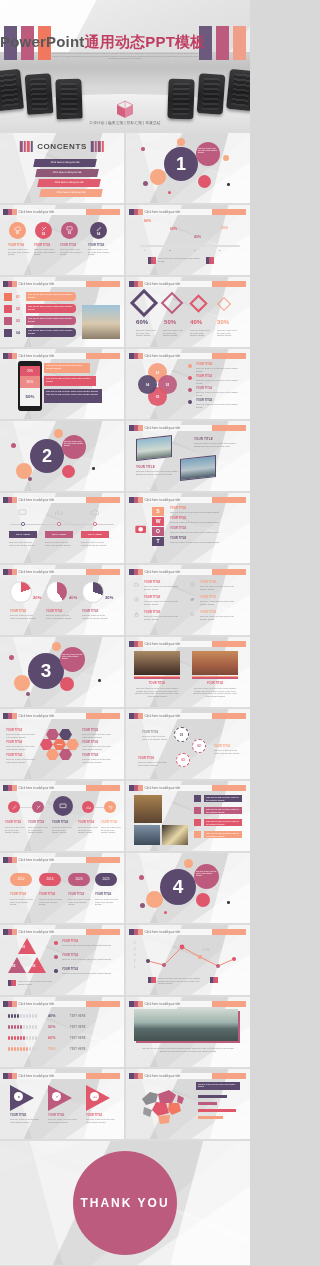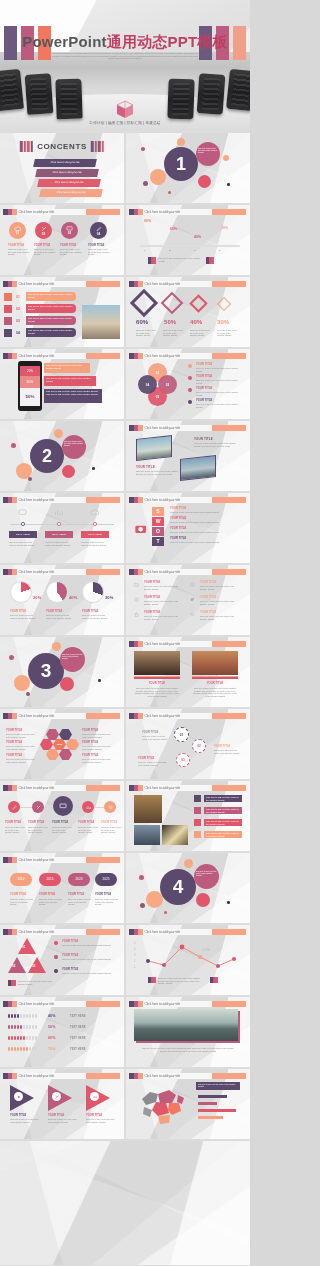--- a/index.html
+++ b/index.html
@@ -47,21 +47,21 @@
            background:linear-gradient(180deg,#f2f2f2,#dcdcdc 60%,#cfcfcf); }
   .chair { position:absolute; width:26px; height:40px; border-radius:4px 4px 2px 2px;
            background:linear-gradient(180deg,#3a3a3c,#232325 55%,#2e2e30);
            box-shadow:0 2px 3px rgba(0,0,0,.35); }
   .chair.r { border-radius:4px; }
   .chair::after{ content:""; position:absolute; left:5px; right:5px; top:4px; bottom:4px;
            background:repeating-linear-gradient(180deg, rgba(255,255,255,.07) 0 2px, rgba(0,0,0,.18) 2px 5px); }
 
   .title-bars { position:absolute; top:26px; left:0; right:0; height:34px; }
   .tb { position:absolute; top:0; width:13px; height:34px; }
-  .cover-title { position:absolute; top:25px; left:0; right:0; text-align:center;
+  .cover-title { position:absolute; top:25px; left:0; right:0; 
       font-size:15px; font-weight:bold; letter-spacing:.2px; line-height:34px; }
   .ct-en { color:#58585a; }
   .ct-cn { color:#bf3e62; }
   .cover-sub { position:absolute; top:52px; left:52px; right:52px;
       font-size:1.7px; line-height:2.6px; color:#8f8f93; text-align:center; }
   .cube { position:absolute; left:50%; top:100px; transform:translateX(-50%); }
   .cover-foot { position:absolute; top:121px; left:0; right:0; text-align:center;
       font-size:3.6px; color:#5e5e62; letter-spacing:.2px; }
 
   
@@ -945,17 +945,18 @@
         <div style="position:absolute;left:72px;top:26px;width:29px;height:3.4px;background:#5b4a6e"></div>
         <div style="position:absolute;left:72px;top:33px;width:19px;height:3.4px;background:#bd5b7e"></div>
         <div style="position:absolute;left:72px;top:40px;width:38px;height:3.4px;background:#e0566b"></div>
         <div style="position:absolute;left:72px;top:47px;width:25px;height:3.4px;background:#f7a07e"></div>
       </div>
     </div>
 
     <div class="row">
       <div class="slide wide">
         <div class="poly"></div>
+        <div class="thanks-circle">THANK   YOU</div>
       </div>
     </div>
 
   </div>
 </div>
 
 </body></html>

